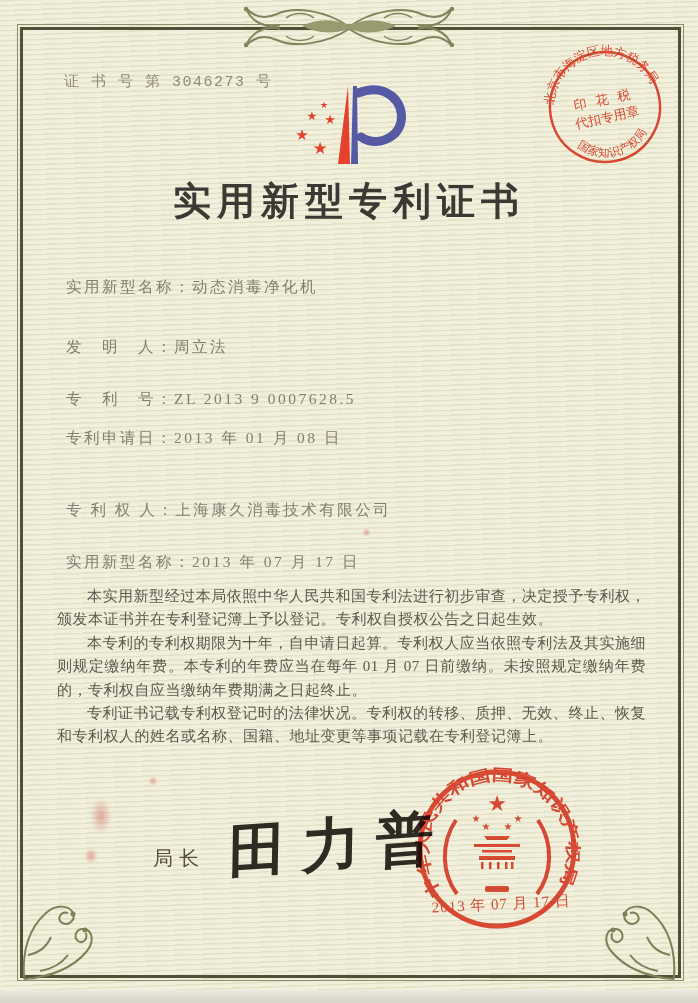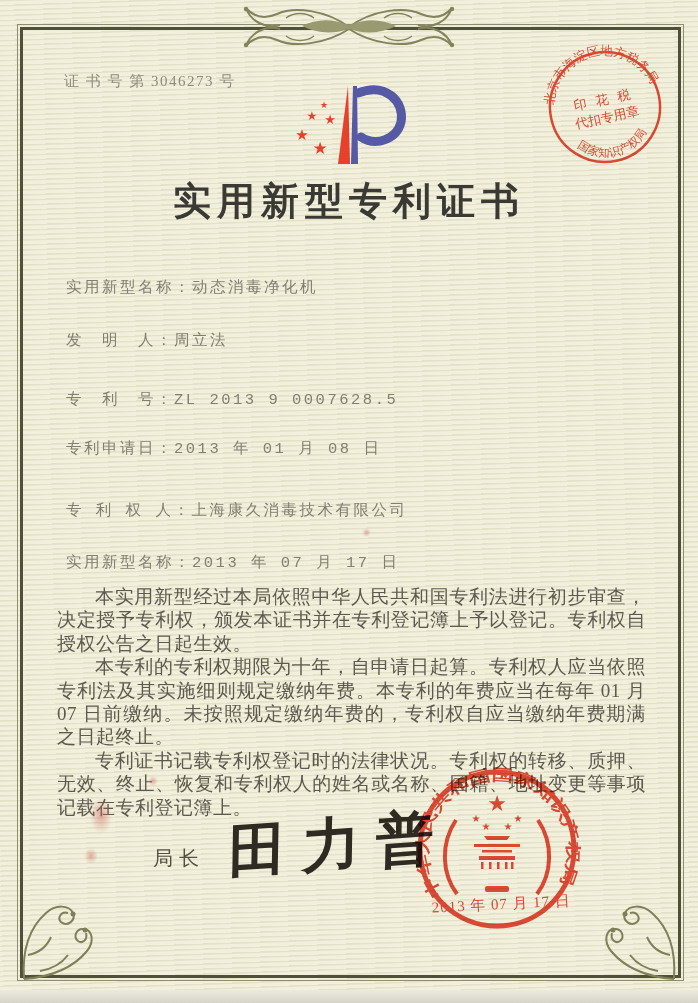--- a/index.html
+++ b/index.html
@@ -8,26 +8,26 @@
     font-family:"Liberation Serif","DejaVu Serif",serif;
     background:
       repeating-linear-gradient(178deg,
         rgba(167,171,118,0.20) 0px, rgba(167,171,118,0.20) 1px,
         rgba(246,243,226,0) 2px, rgba(246,243,226,0) 5px),
       #f2efdc;
   }
   .frame{position:absolute;left:17px;top:24px;right:14px;bottom:22px;border:1px solid #8e8e6c;}
   .frame-inner{position:absolute;inset:2px;border:3px solid #50503a;}
   .abs{position:absolute;}
-  .cert-no{left:64px;top:72px;font-size:15px;letter-spacing:1.5px;color:#8f8a7c;}
+  .cert-no{left:64px;top:72px;font-size:15px;letter-spacing:1.5px;color:#8f8a7c;font-family:Liberation Mono, monospace;}
   .title{left:0;right:0;top:176px;text-align:center;font-size:38px;font-weight:700;
          letter-spacing:6px;color:#3a3934;}
-  .field{left:66px;font-size:15.5px;letter-spacing:2.5px;color:#827e71;white-space:nowrap;font-family:Liberation Mono, monospace;}
-  .f1{top:277px}.f2{top:330px}.f3{top:389px}.f4{top:438px}.f5{top:500px}.f6{top:552px}
-  .paras{left:57px;top:585px;width:589px;font-size:19px;line-height:23.4px;
+  .field{left:66px;font-size:15.5px;letter-spacing:2.5px;color:#827e71;white-space:nowrap;}
+  .f1{top:277px}.f2{top:337px}.f3{top:389px}.f4{top:428px}.f5{top:500px}.f6{top:552px}
+  .paras{left:57px;top:585px;width:589px;font-size:15px;line-height:23.4px;
          color:#5d594e;text-align:justify;}
   .paras p{margin:0;text-indent:2em;letter-spacing:0.5px;}
   .sig-title{left:153px;top:845px;font-size:20px;letter-spacing:6px;color:#554f40;}
   .sig-name{left:228px;top:806px;font-size:58px;letter-spacing:16px;color:#2f2a22;
             font-weight:700;transform:rotate(-4deg) skewX(-5deg);}
   .footer{left:0;right:0;top:938px;text-align:center;font-size:13.5px;
           letter-spacing:3px;color:#8f8a7c;}
   .seal{mix-blend-mode:multiply;opacity:.93;}
   .stain{position:absolute;border-radius:50%;
          background:radial-gradient(rgba(205,90,85,.45),rgba(205,90,85,0) 70%);}

